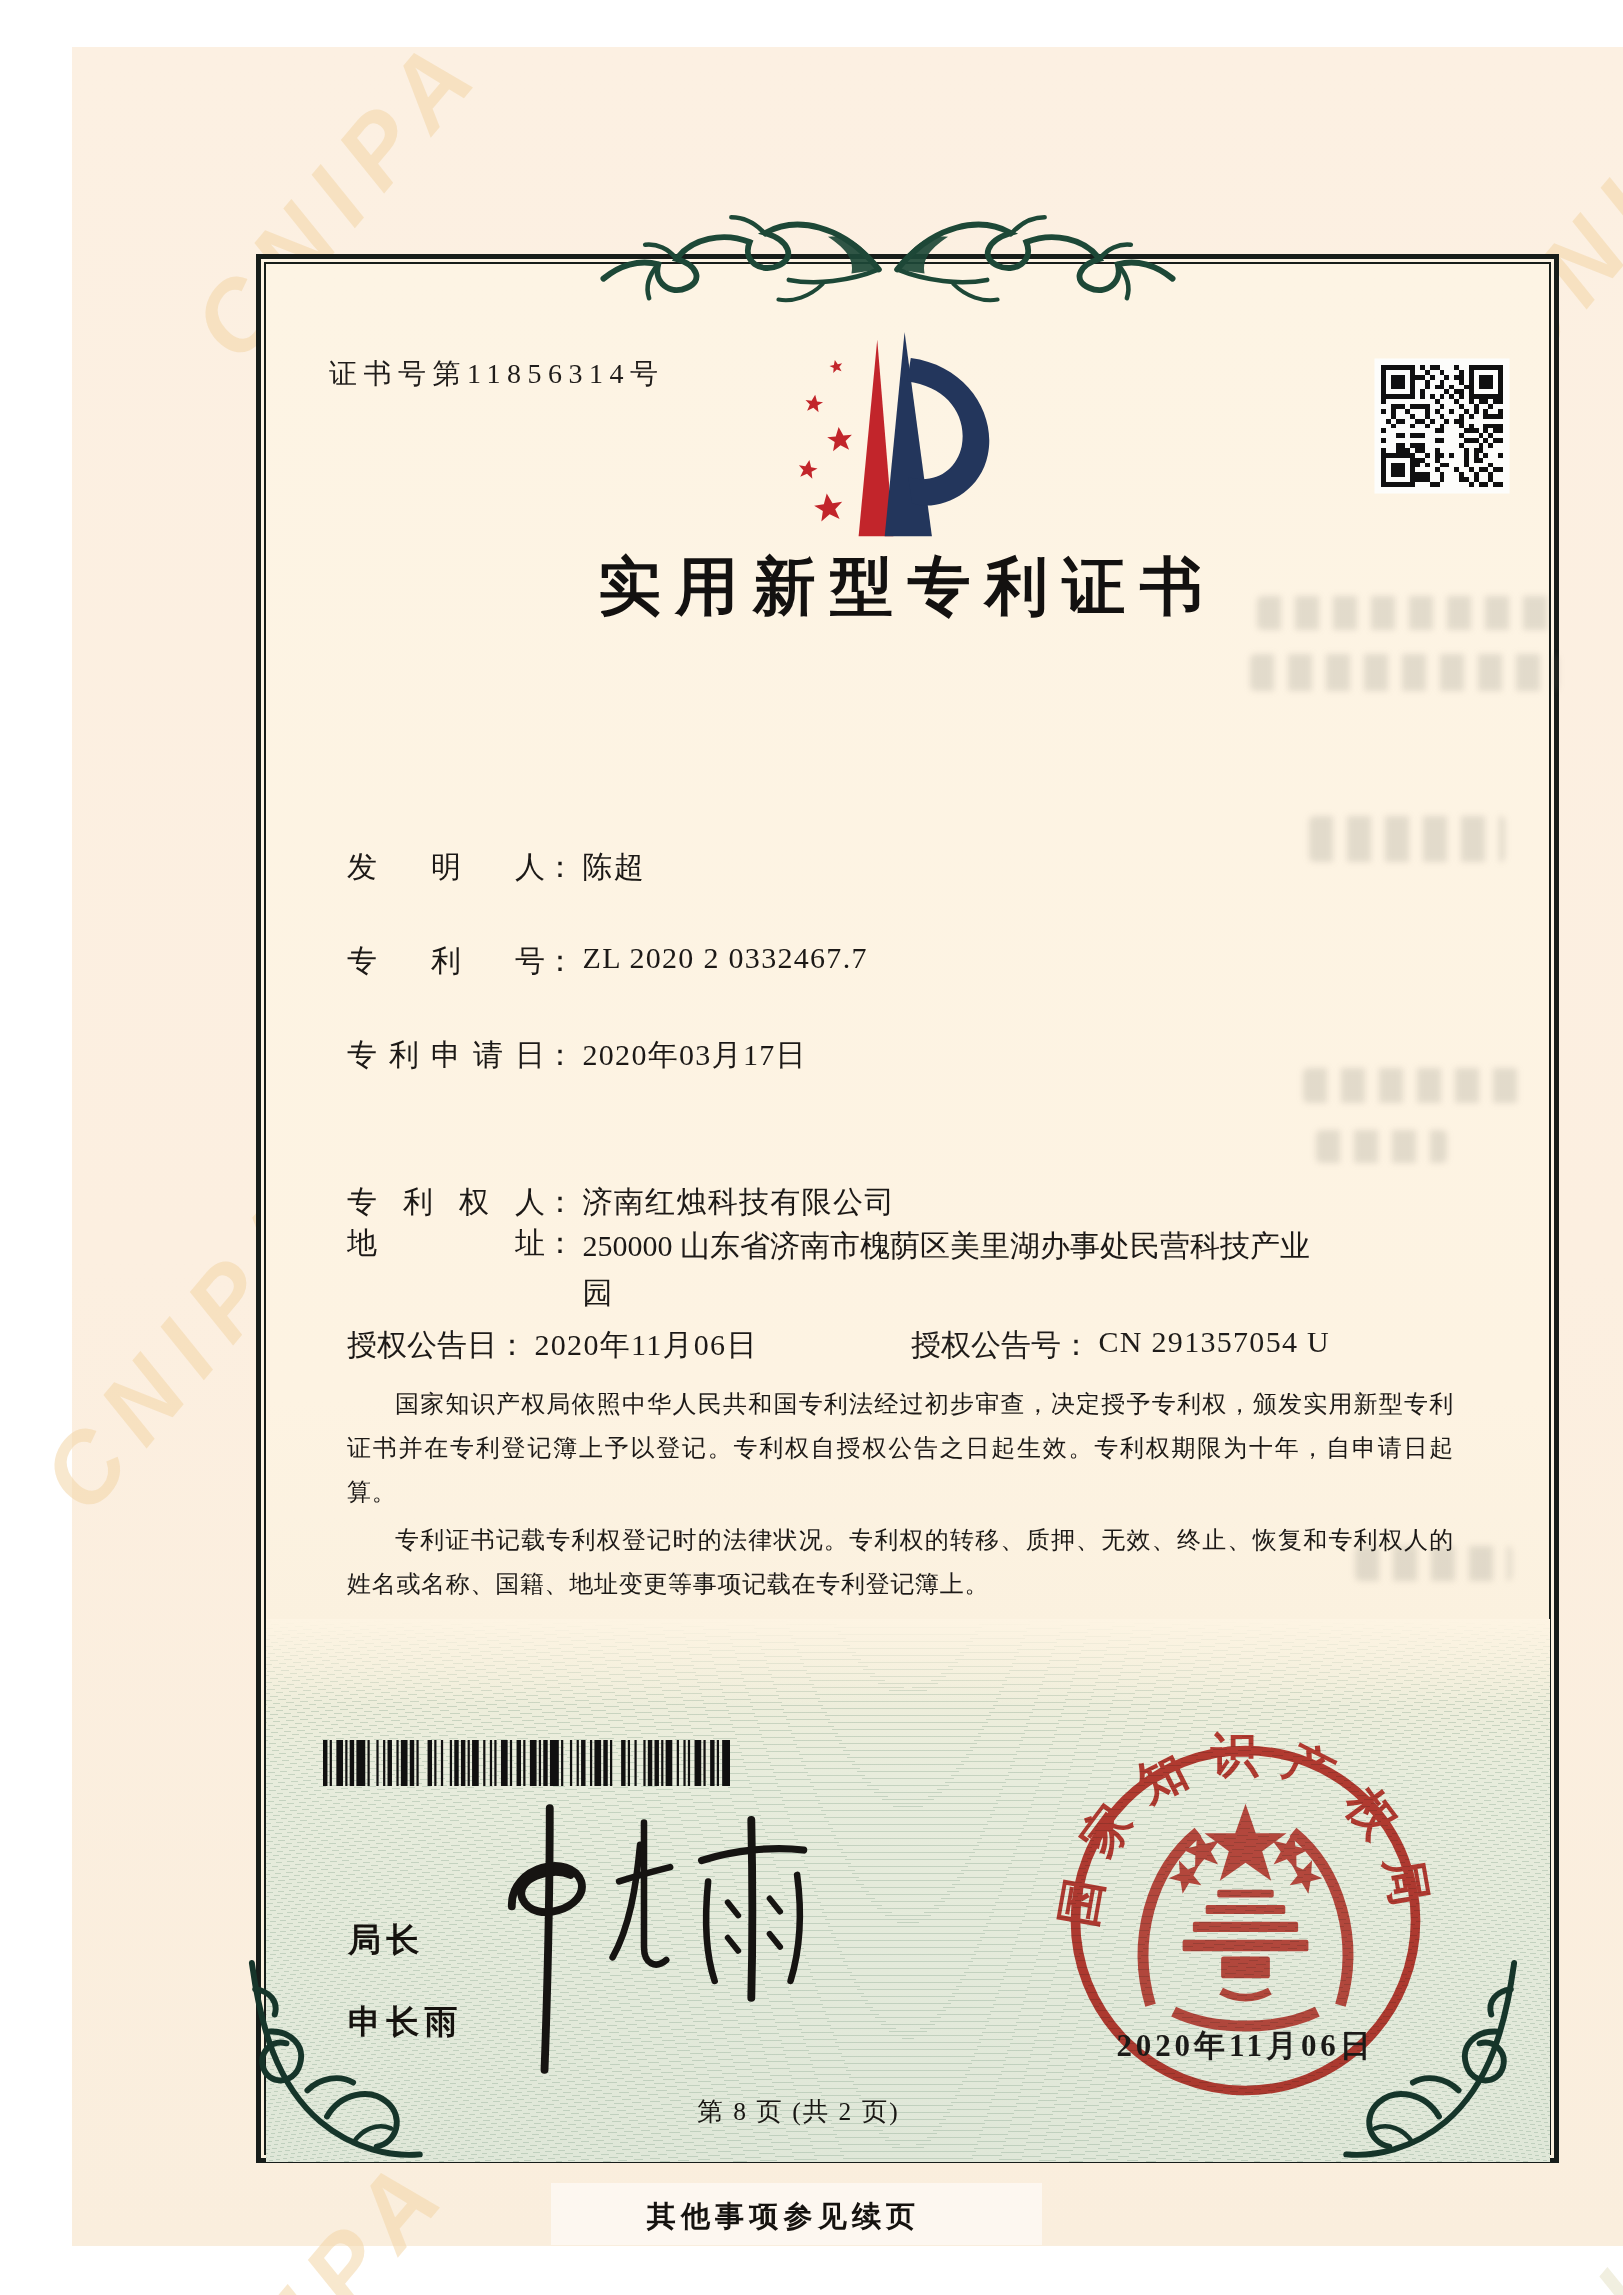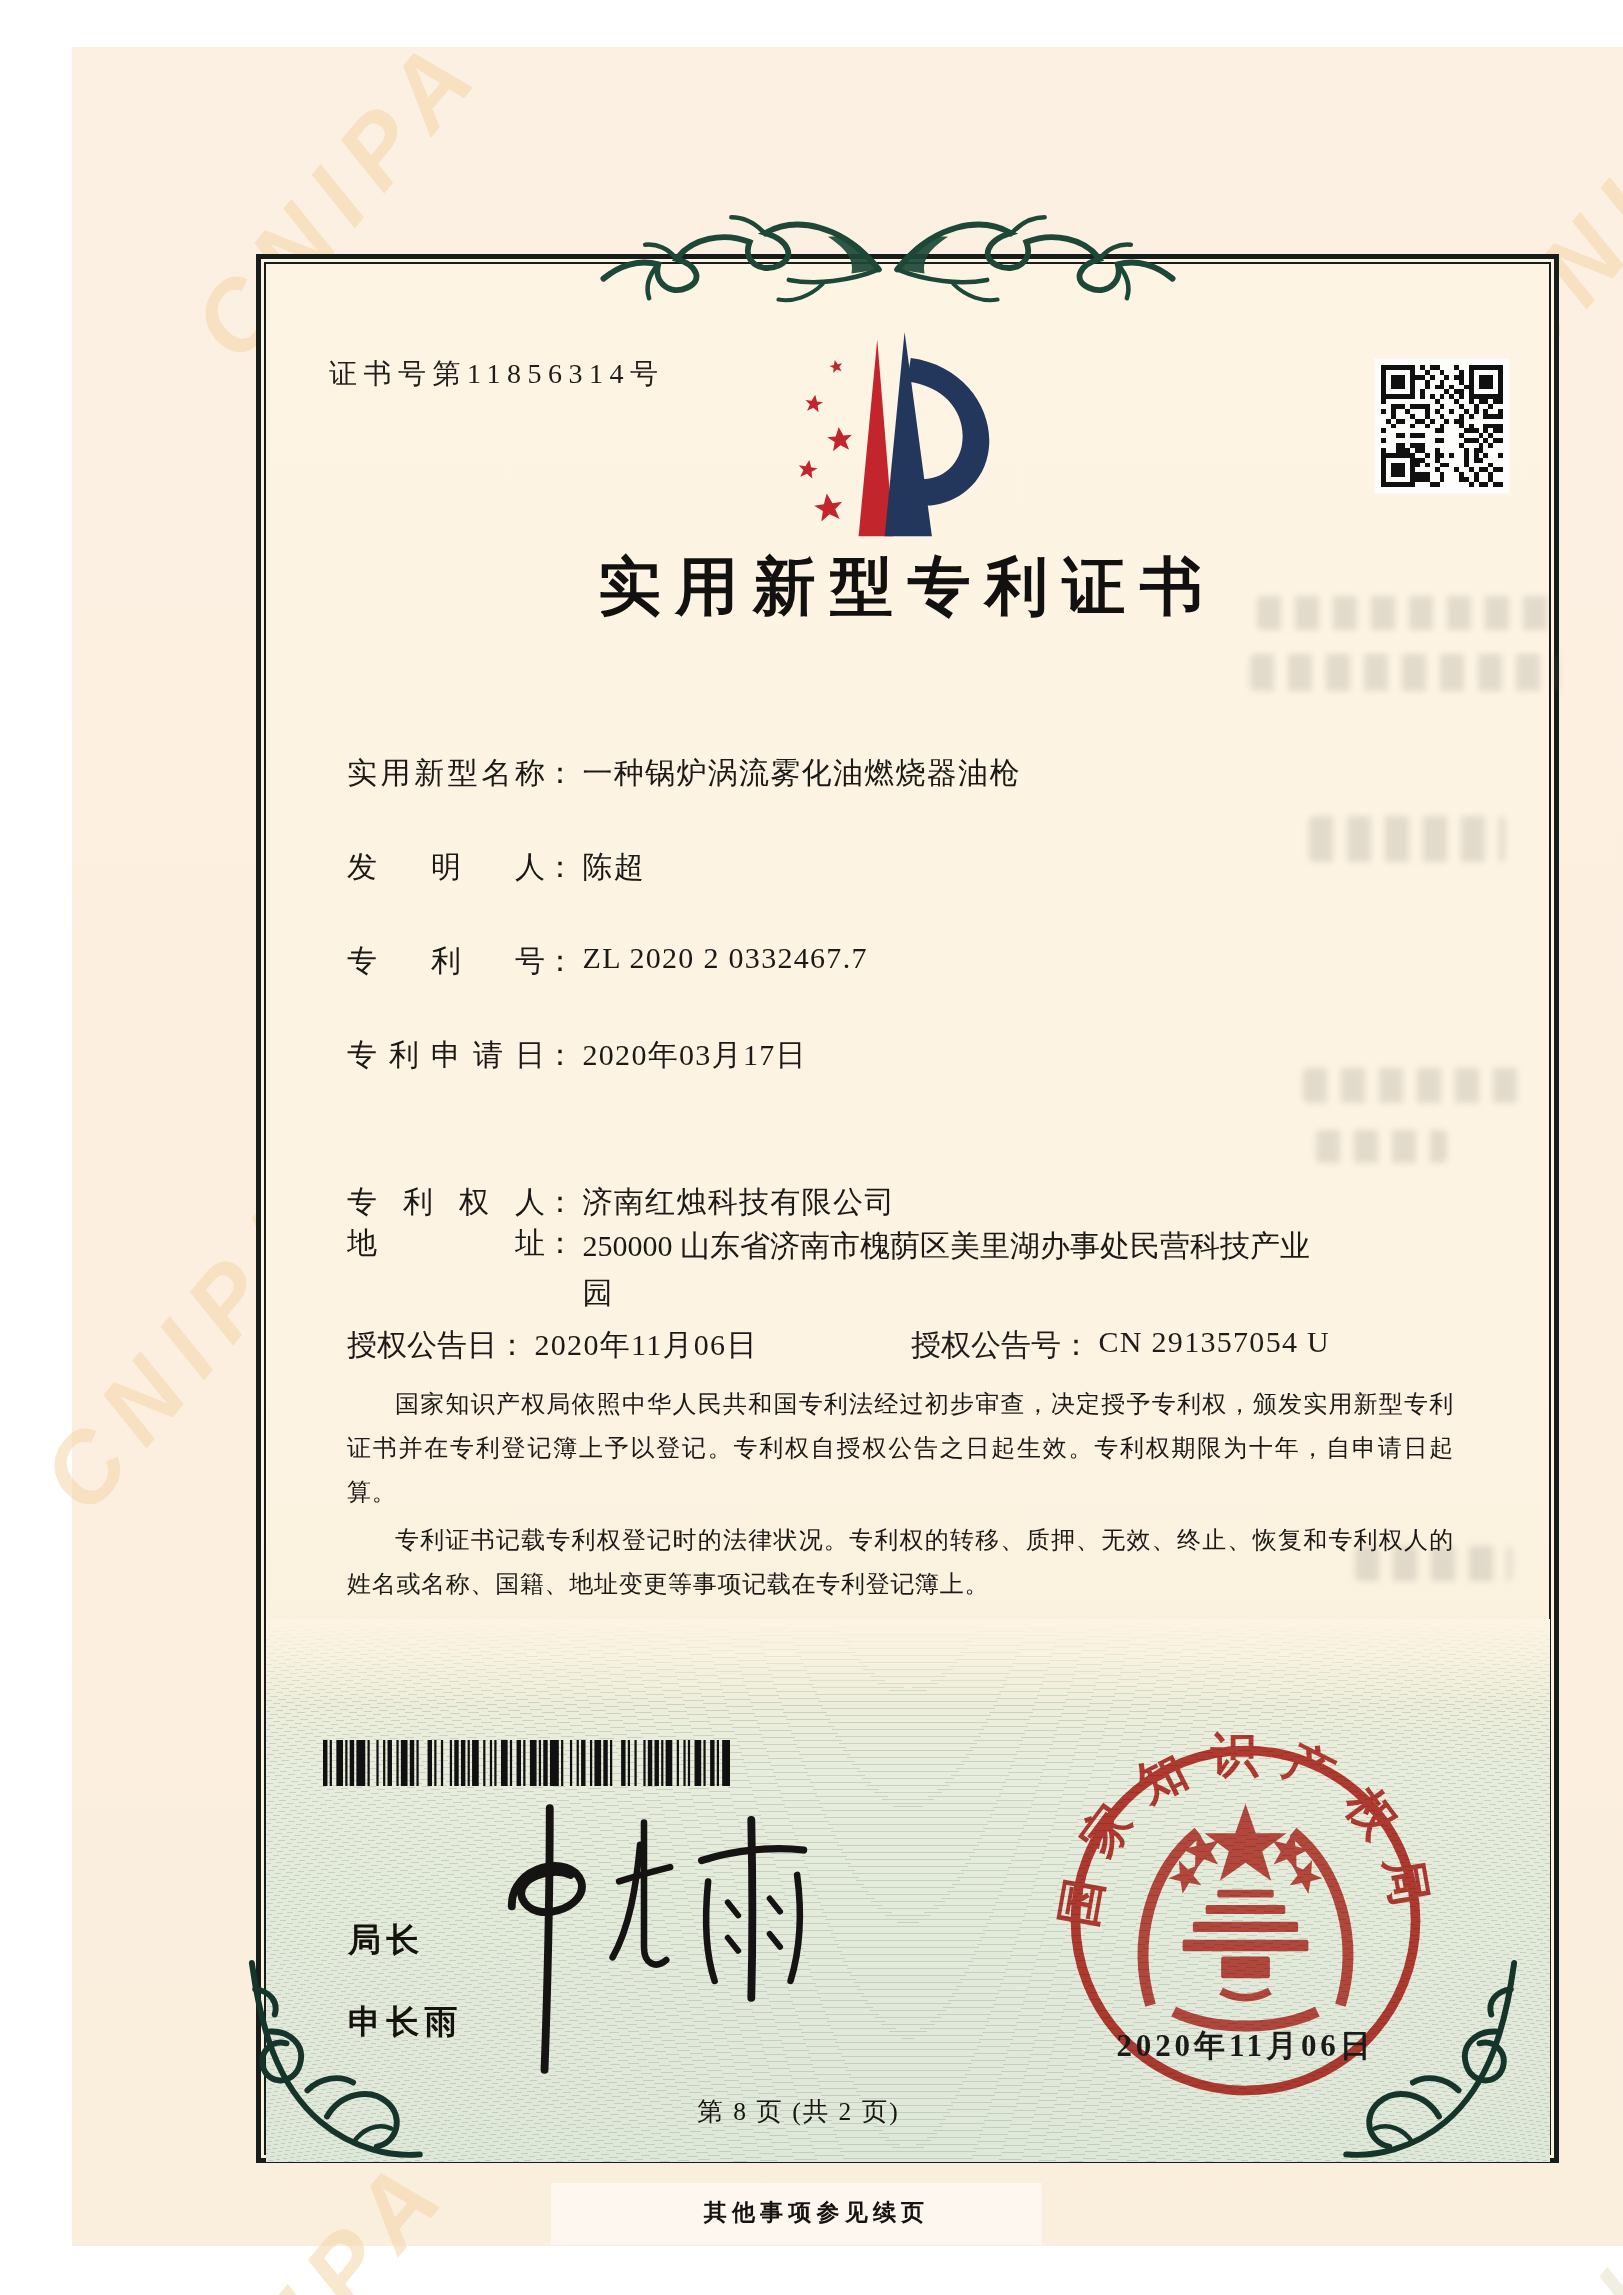--- a/index.html
+++ b/index.html
@@ -51,22 +51,22 @@
             font-family:"Liberation Sans","DejaVu Sans",sans-serif;color:#16130f;letter-spacing:5.2px;}
   .signature{position:absolute;left:399px;top:1735px;width:380px;height:301px;}
   .seal{position:absolute;left:981px;top:1681px;width:385px;height:385px;
         mix-blend-mode:multiply;opacity:0.95;}
   .seal-date{position:absolute;left:981px;top:1978px;width:385px;text-align:center;
              font-size:31px;letter-spacing:3.9px;color:#1b1a18;font-weight:bold;}
   .page-ind{position:absolute;left:530px;top:2047px;width:393px;text-align:center;
             font-size:25.5px;letter-spacing:2px;color:#181613;}
   .footer-strip{position:absolute;left:479px;top:2136px;width:491px;height:62px;
                 background:rgba(255,255,255,0.55);}
-  .footer-note{position:absolute;left:499px;top:2150px;width:491px;text-align:center;
-               font-size:23px;font-weight:bold;letter-spacing:5.2px;color:#15120f;}
+  .footer-note{position:absolute;left:466px;top:2150px;width:491px;text-align:center;
+               font-size:29px;font-weight:bold;letter-spacing:5.2px;color:#15120f;}
   
   .orn-top{position:absolute;left:518px;top:152px;width:596px;height:124px;}
   .orn-bl{position:absolute;left:157px;top:1906px;width:196px;height:216px;}
   .orn-br{position:absolute;left:1269px;top:1906px;width:196px;height:216px;transform:scaleX(-1);}
   
   .smudge{position:absolute;filter:blur(3.3px);border-radius:5.2px;
      background:repeating-linear-gradient(90deg,rgba(122,122,110,0.20) 0 23.6px,rgba(122,122,110,0) 23.6px 38px);}
   .ghost-circle{position:absolute;left:209px;top:216px;width:249px;height:216px;border-radius:50%;
      border:5.9px solid rgba(195,156,130,0.10);filter:blur(2px);}
 </style>
@@ -432,24 +432,20 @@
           <rect x="10" y="24" width="1" height="1"></rect>
           <rect x="11" y="24" width="1" height="1"></rect>
           <rect x="18" y="24" width="1" height="1"></rect>
           <rect x="20" y="24" width="1" height="1"></rect>
           <rect x="21" y="24" width="1" height="1"></rect>
           <rect x="23" y="24" width="1" height="1"></rect>
           <rect x="24" y="24" width="1" height="1"></rect>
         </svg>
     </div>
 
-    <div class="row" style="top:706px;">
-      <span class="flabel">实用新型名称</span><span class="colon">：</span>
-      <span class="fvalue">一种锅炉涡流雾化油燃烧器油枪</span>
-    </div>
     <div class="row" style="top:800px;">
       <span class="flabel">发明人</span><span class="colon">：</span>
       <span class="fvalue">陈超</span>
     </div>
     <div class="row" style="top:894px;">
       <span class="flabel">专利号</span><span class="colon">：</span>
       <span class="fvalue">ZL 2020 2 0332467.7</span>
     </div>
     <div class="row" style="top:988px;">
       <span class="flabel">专利申请日</span><span class="colon">：</span>

